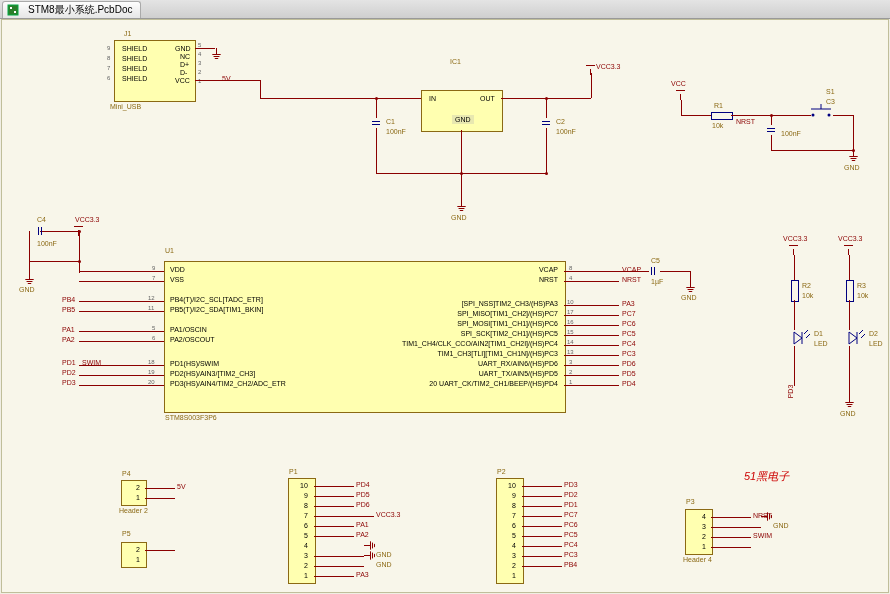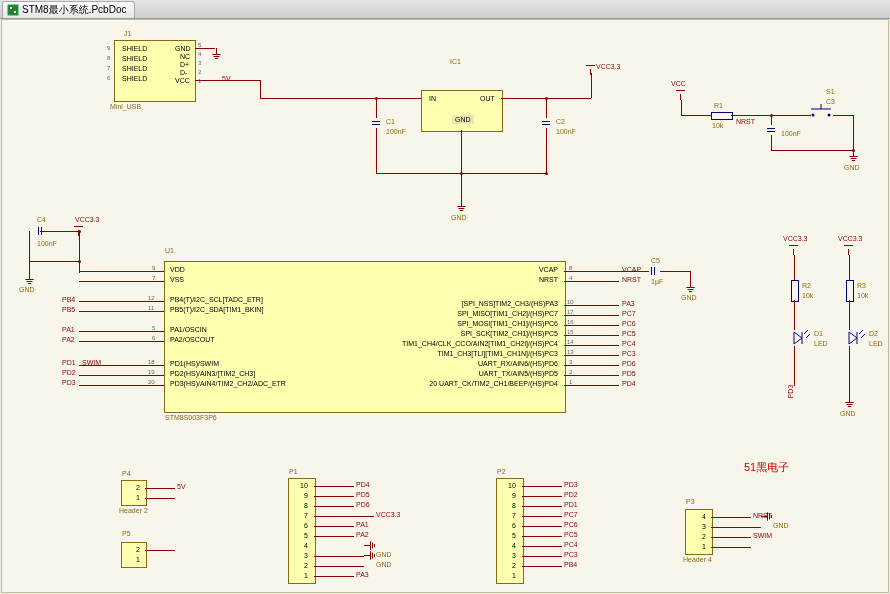--- a/index.html
+++ b/index.html
@@ -1,18 +1,18 @@
 <!DOCTYPE html>
 <html><head>
 <meta charset="utf-8">
 <style>
   html,body{margin:0;padding:0;font-family:Arial,sans-serif;font-size:7px;background:#f0eee4;}
   .viewport{width:890px;height:594px;position:relative;overflow:hidden;}
   .tabs{height:18px;background:linear-gradient(#e4e4e4,#cfcfcf);border-bottom:1px solid #999;display:flex;align-items:center;padding-left:2px;}
-  .tab{height:16px;display:flex;align-items:center;padding:0 8px 0 4px;margin-right:2px;background:linear-gradient(#fdfdfd,#e6e6e6);border:1px solid #aaa;border-bottom:none;border-radius:3px 3px 0 0;font-size:10px;cursor:pointer;}
+  .tab{height:16px;display:flex;align-items:center;padding:0 8px 0 4px;margin-right:2px;background:linear-gradient(#fdfdfd,#e6e6e6);border:1px solid #aaa;border-bottom:none;border-radius:3px 3px 0 0;font-size:10px;cursor:pointer;gap:6px;}
   .tab.active{background:#fff;}
   .tab svg{margin-right:3px;}
   .sheet{position:absolute;top:19px;left:1px;right:1px;bottom:1px;background:#f8f6ea;border:1px solid #c0be9a;}
   .grid{position:absolute;inset:0;background-image:radial-gradient(circle,#c8c6a0 0.5px,transparent 0.5px);background-size:10px 10px;}
   .wire{position:absolute;background:#8B0000;}
   .wire.h{height:1px;}
   .wire.v{width:1px;}
   .part{position:absolute;background:#ffffb0;border:1px solid #8B6914;}
   .lbl{position:absolute;font-size:7px;color:#000;white-space:nowrap;}
   .lbl.brown{color:#8B6914;}
@@ -380,16 +380,16 @@
     <div class="lbl brown" style="left:681px;top:536px;">Header 4</div>
     <div class="wire h" style="left:709px;top:497px;width:40px;"></div>
       <div class="net" style="left:751px;top:492px;">NRST</div>
     <div class="wire h" style="left:709px;top:507px;width:50px;"></div>
       <div class="gnd" style="left:759px;top:501px;transform:rotate(-90deg);"></div>
       <div class="lbl brown" style="left:771px;top:502px;">GND</div>
     <div class="wire h" style="left:709px;top:517px;width:40px;"></div>
       <div class="net" style="left:751px;top:512px;">SWIM</div>
     <div class="wire h" style="left:709px;top:527px;width:40px;"></div>
 
-    <div class="lbl red" style="left:742px;top:440px;">51黑电子</div>
+    <div class="lbl red" style="left:742px;top:449px;font-style:italic;">51黑电子</div>
 
   </div>
 </div>
 
 </body></html>

